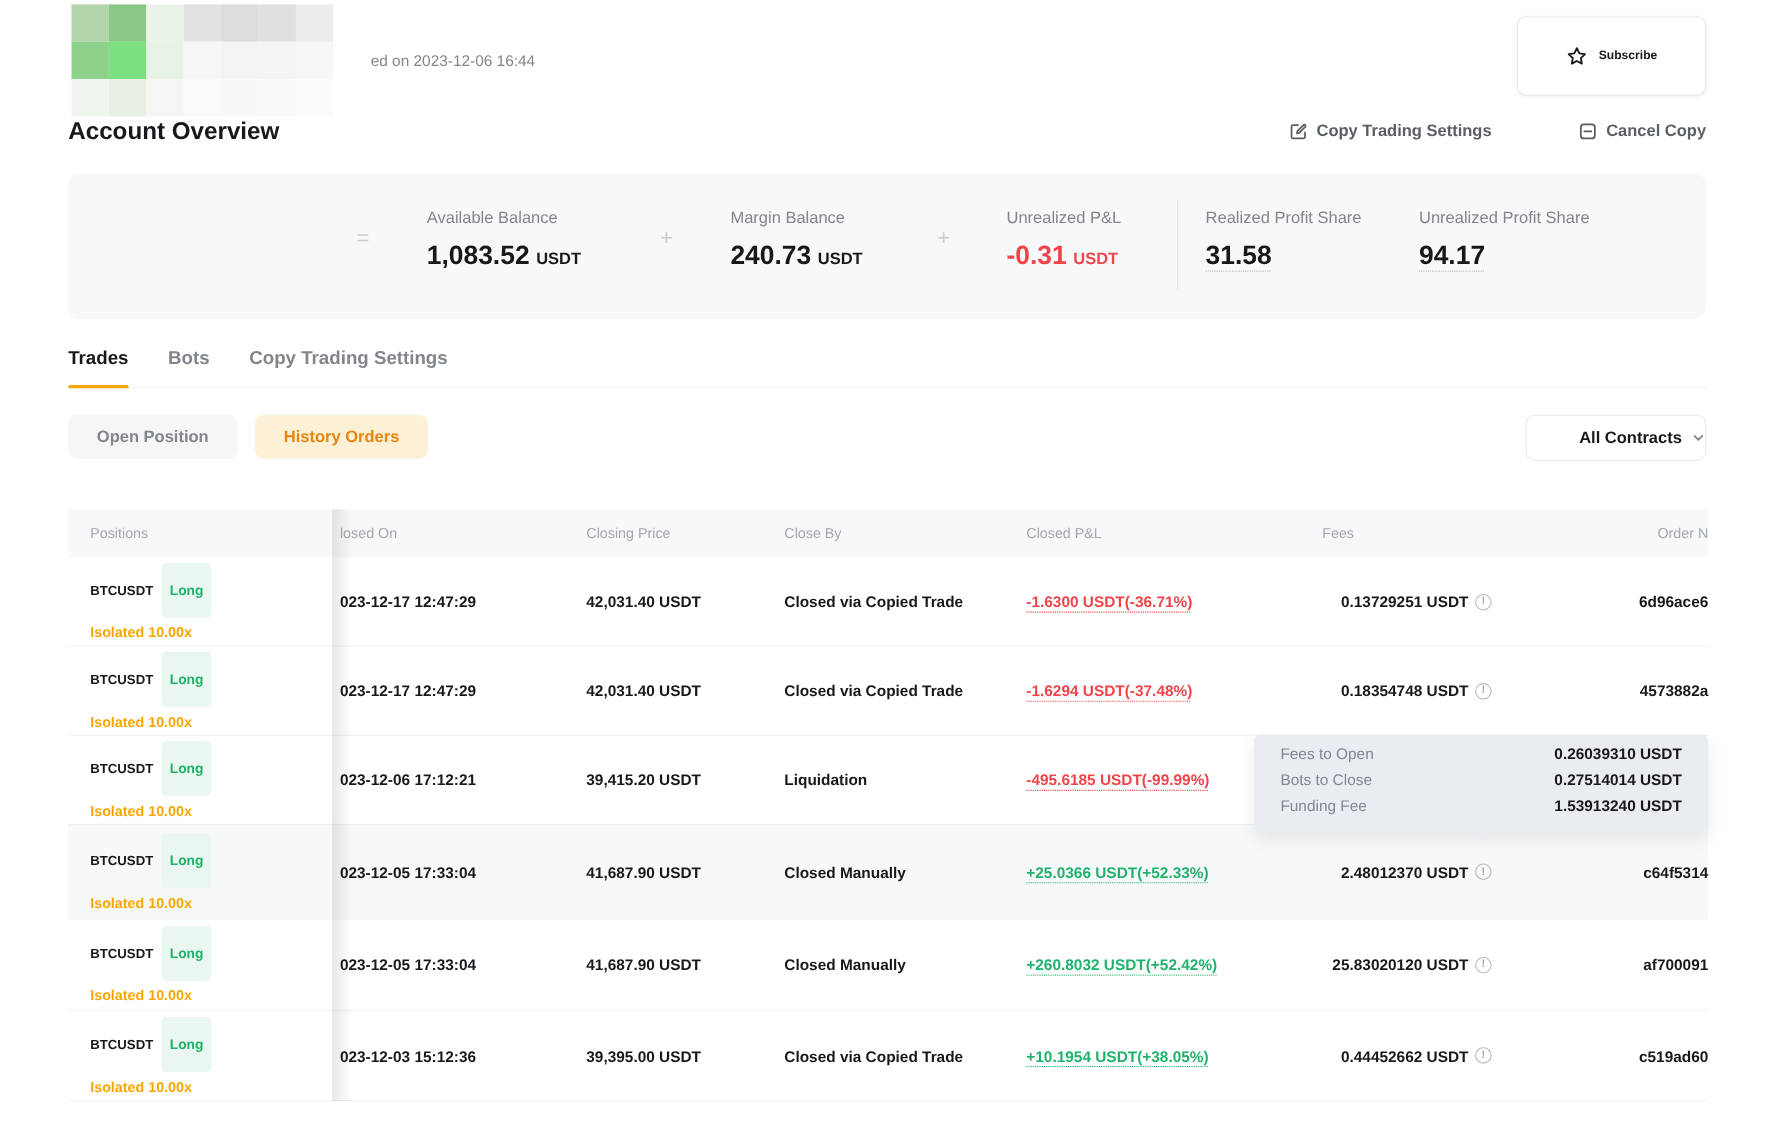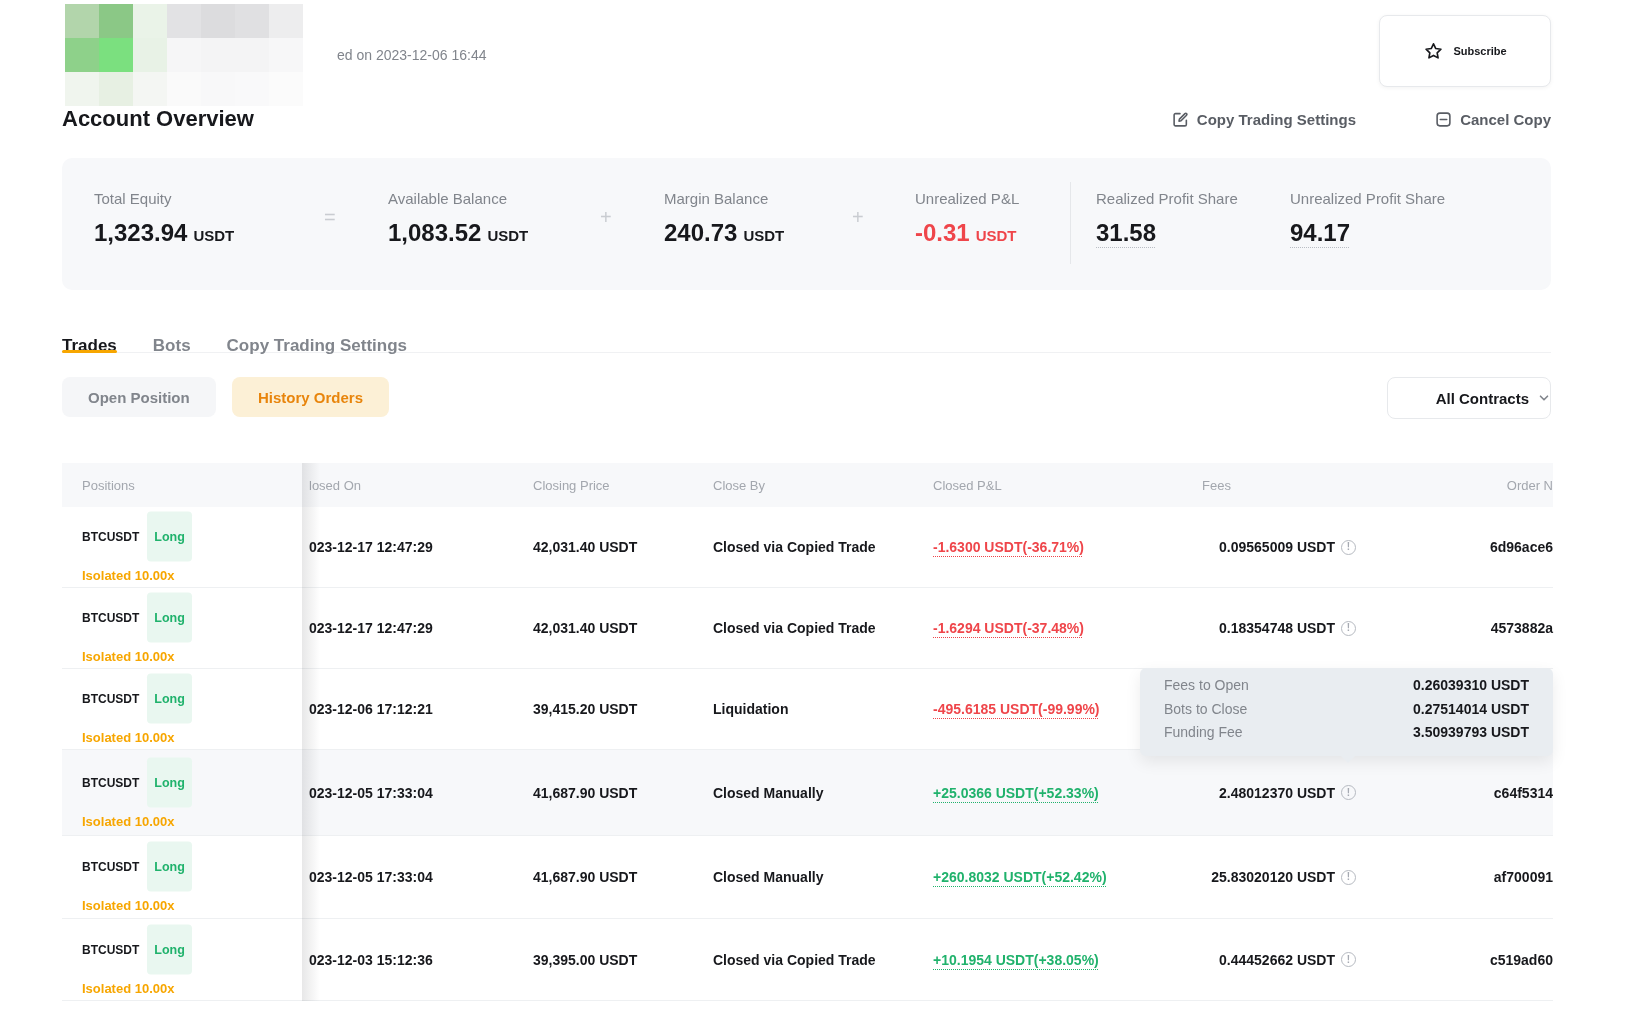--- a/index.html
+++ b/index.html
@@ -38,21 +38,21 @@
   .stat.negative .stat-value{color:var(--red);}
   .stat.underlined .stat-value .num{text-decoration:underline dotted #b9bdc4;
          text-underline-offset:6px;text-decoration-thickness:1px;}
   .stat-op{position:absolute;top:48px;font-size:20px;color:#c9ccd1;}
   .stats-divider{position:absolute;left:1008px;top:24px;width:1px;height:82px;background:#e5e7ea;}
 
   
   .tabs{position:absolute;left:62px;top:316px;width:1489px;height:37px;
         display:flex;gap:36px;border-bottom:1px solid #f0f1f3;}
   .tab{font-size:17px;font-weight:700;color:var(--text-gray);position:relative;
-       cursor:pointer;padding-bottom:14px;white-space:nowrap;margin-top:20px;}
+       cursor:pointer;padding-bottom:14px;white-space:nowrap;}
   .tab.active{color:var(--text-dark);}
   .tab.active::after{content:"";position:absolute;left:0;right:0;bottom:-1px;height:3px;
        background:var(--accent-orange);border-radius:2px;}
 
   
   .pill{position:absolute;top:377px;height:40px;border-radius:8px;border:none;
         padding:0 26px;font-size:15px;font-weight:700;cursor:pointer;
         font-family:"Liberation Sans",sans-serif;display:flex;align-items:center;}
   .pill.open-pos{left:62px;background:#f5f6f8;color:var(--text-gray);}
   .pill.history{left:232px;background:var(--orange-pill-bg);color:var(--orange-text);}
@@ -154,24 +154,20 @@
     <svg width="17" height="17" viewBox="0 0 16 16" fill="none" stroke="#595d64" stroke-width="1.5" stroke-linecap="round">
         <rect x="2" y="2" width="12" height="12" rx="2.6"></rect>
         <line x1="5" y1="8" x2="11" y2="8"></line>
       </svg>
   </span>
   <span>Cancel Copy</span>
 </div>
 
 <div class="stats" id="stats">
   <div class="stats-divider"></div>
-<div class="stat" style="left: 32px;">
-      <div class="stat-label">Total Equity</div>
-      <div class="stat-value"><span class="num">1,323.94</span><span class="unit">USDT</span></div>
-    </div>
     <div class="stat" style="left: 326px;">
       <div class="stat-label">Available Balance</div>
       <div class="stat-value"><span class="num">1,083.52</span><span class="unit">USDT</span></div>
     </div>
     <div class="stat" style="left: 602px;">
       <div class="stat-label">Margin Balance</div>
       <div class="stat-value"><span class="num">240.73</span><span class="unit">USDT</span></div>
     </div>
     <div class="stat negative" style="left: 853px;">
       <div class="stat-label">Unrealized P&amp;L</div>
@@ -223,21 +219,21 @@
         <span class="symbol">BTCUSDT</span>
         <span class="badge">Long</span>
       </div>
       <div class="mode">Isolated 10.00x</div>
     </div>
     <div class="cell c-closed-on">023-12-17 12:47:29</div>
     <div class="cell c-price">42,031.40 USDT</div>
     <div class="cell c-closeby">Closed via Copied Trade</div>
     <div class="cell c-pnl loss">-1.6300 USDT(-36.71%)</div>
     <div class="cell c-fees">
-      <span>0.09565009 USDT</span>
+      <span>0.13729251 USDT</span>
       <span class="info">!</span>
     </div>
     <div class="cell c-order">6d96ace6</div>
   </div>
     <div class="row" style="top: 125px; height: 81px;">
     <div class="cell c-pos">
       <div class="sym-line">
         <span class="symbol">BTCUSDT</span>
         <span class="badge">Long</span>
       </div>
@@ -326,17 +322,17 @@
       <div class="tt-row">
         <span class="tt-label">Fees to Open</span>
         <span class="tt-value">0.26039310 USDT</span>
       </div>
       <div class="tt-row">
         <span class="tt-label">Bots to Close</span>
         <span class="tt-value">0.27514014 USDT</span>
       </div>
       <div class="tt-row">
         <span class="tt-label">Funding Fee</span>
-        <span class="tt-value">3.50939793 USDT</span>
+        <span class="tt-value">1.53913240 USDT</span>
       </div>
     </div>
   <div class="tooltip-caret"></div>
 </div>
 
 </body></html>

